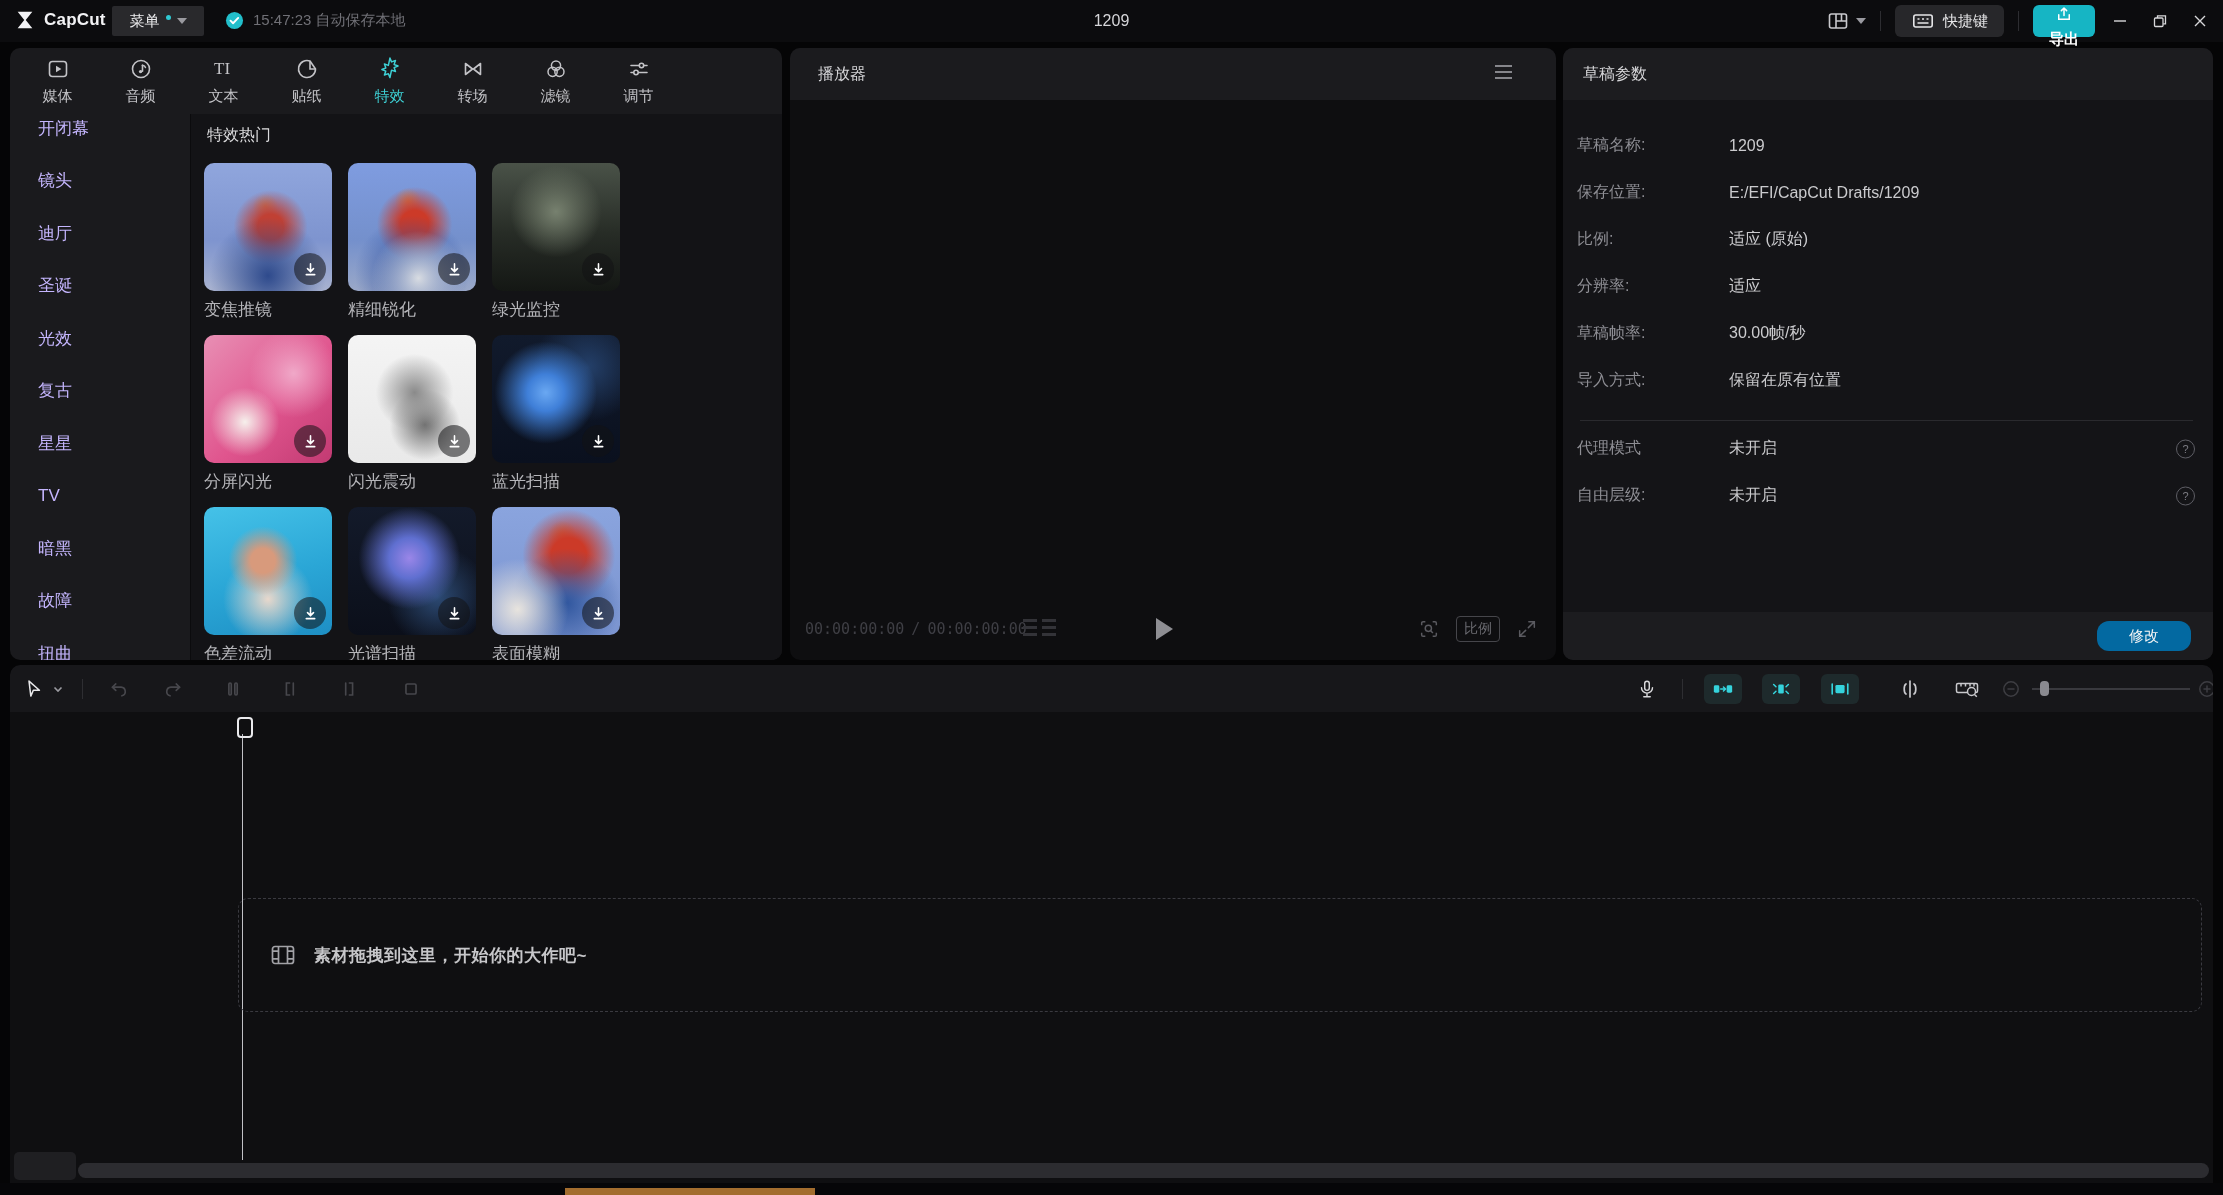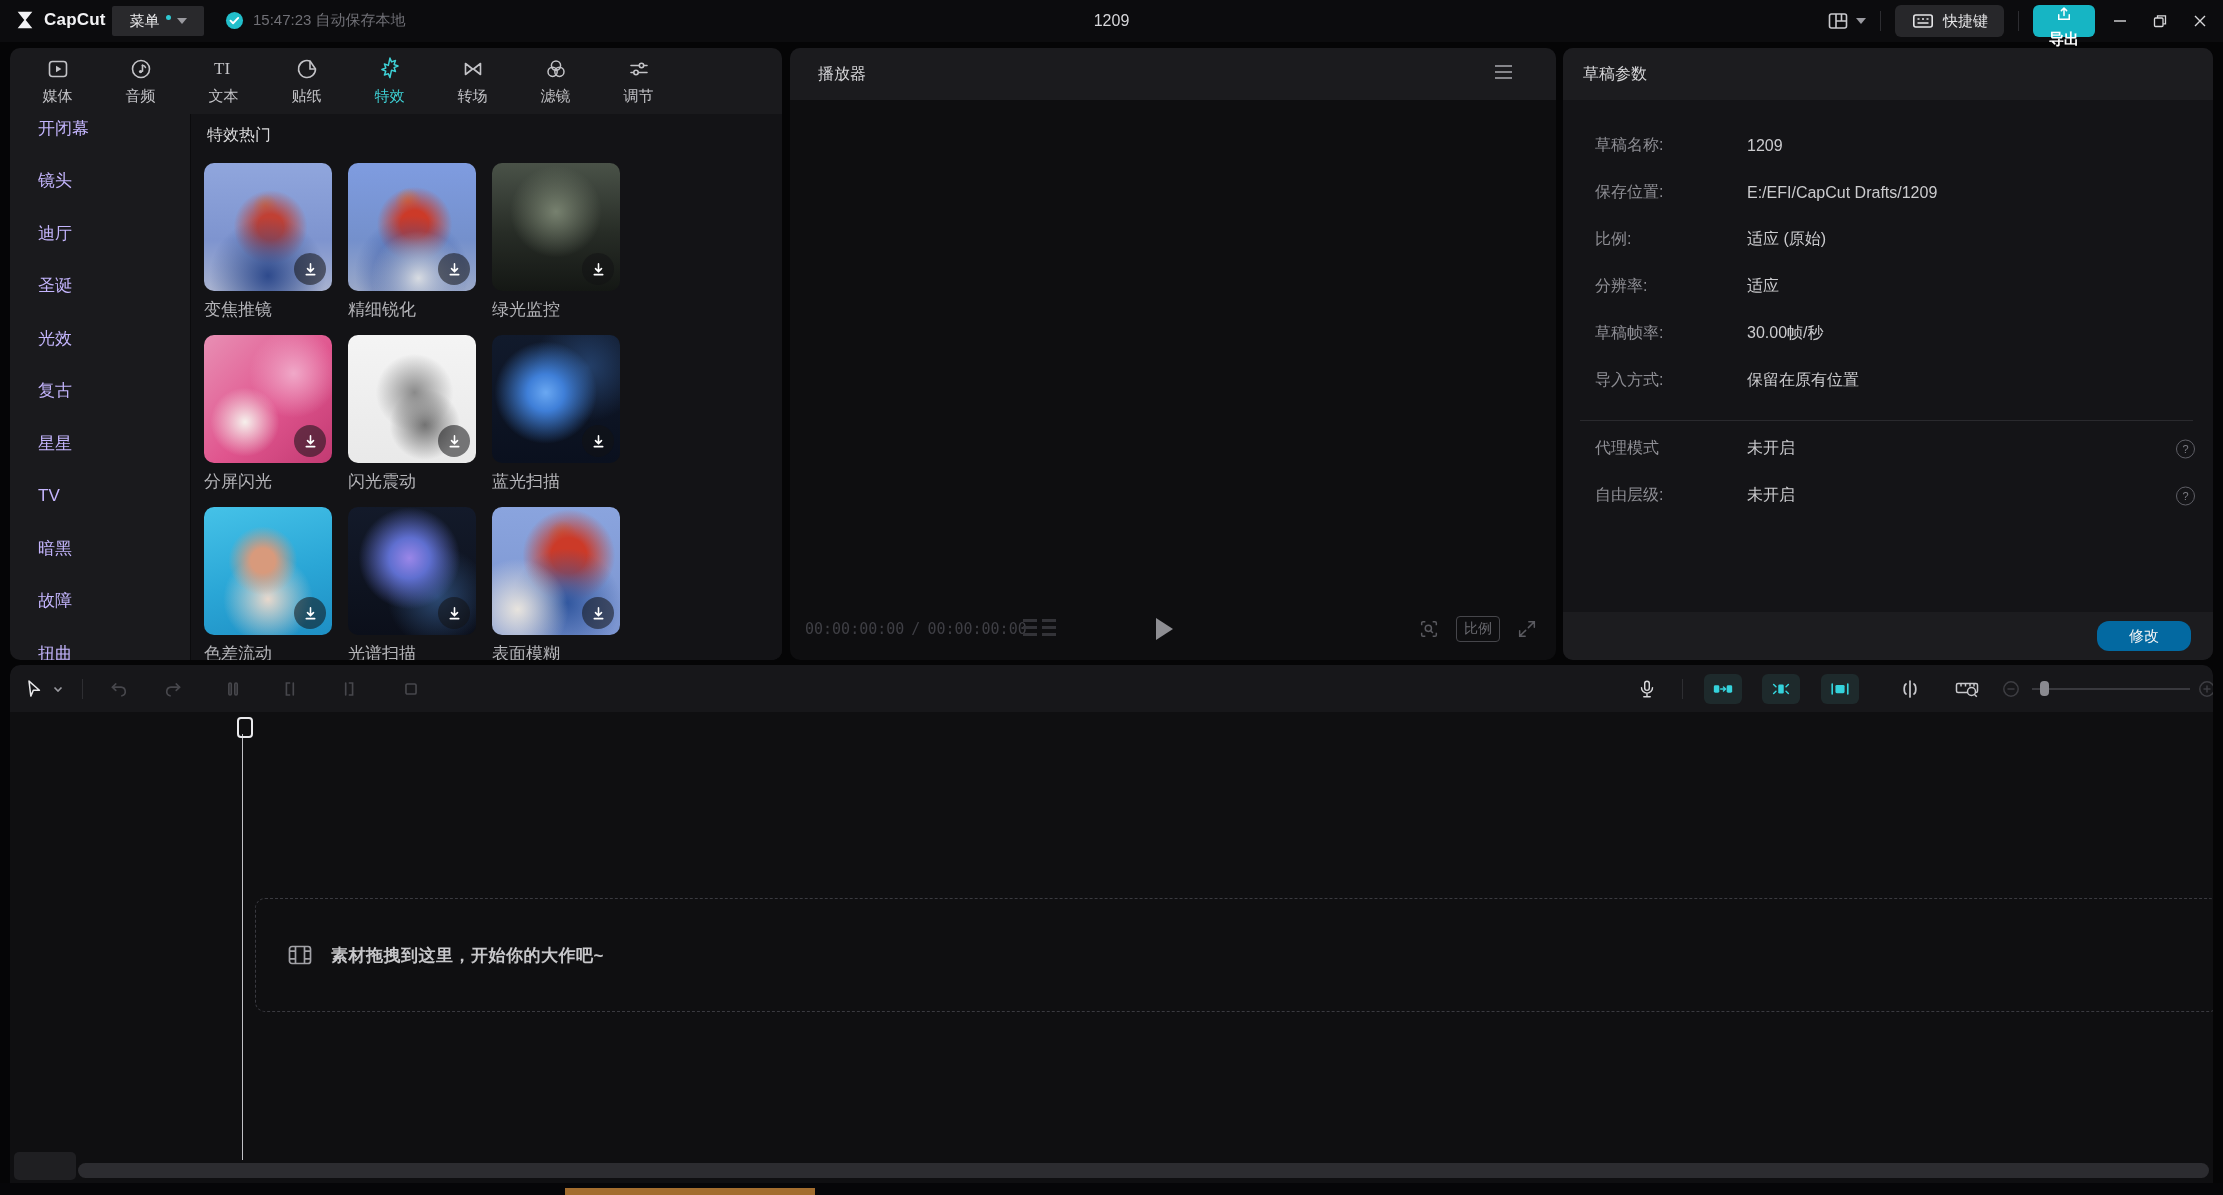--- a/index.html
+++ b/index.html
@@ -57,41 +57,41 @@
   .play-btn{position:absolute;left:366px;top:6px;width:0;height:0;border-top:11px solid transparent;
             border-bottom:11px solid transparent;border-left:17px solid #8e8e93;}
   .p-right{position:absolute;right:18px;top:4px;display:flex;align-items:center;gap:16px;}
   .ratio-btn{border:1px solid #46464b;border-radius:4px;color:#6c6c72;font-size:14px;padding:3px 7px;}
   
   .draft-panel{left:1563px;top:48px;width:650px;height:612px;background:#141417;}
   .d-header{position:absolute;left:0;top:0;right:0;height:52px;background:#1c1c1f;display:flex;align-items:center;}
   .d-title{padding-left:20px;font-size:16px;color:#d6d6d9;}
   .d-rows{position:absolute;left:0;top:52px;right:0;padding-top:22px;}
   .d-row{height:47px;display:flex;align-items:center;position:relative;}
-  .d-label{width:152px;padding-left:32px;font-size:16px;color:#8e8e94;}
+  .d-label{width:152px;padding-left:14px;font-size:16px;color:#8e8e94;}
   .d-value{font-size:16px;color:#cbcbce;}
   .d-div{position:absolute;left:17px;right:20px;top:372px;height:1px;background:#2a2a2e;}
   .d-adv{position:absolute;left:0;top:377px;right:0;}
   .q-ico{position:absolute;right:18px;top:50%;transform:translateY(-50%);width:17px;height:17px;border:1px solid #5e5e65;
          border-radius:50%;color:#7c7c83;font-size:11px;display:flex;align-items:center;justify-content:center;}
   .d-footer{position:absolute;left:0;right:0;top:564px;height:48px;background:#1c1c1f;}
   .modify-btn{position:absolute;right:22px;top:9px;width:94px;height:30px;background:#0369a1;border-radius:12px;
               color:#f4f4f5;font-size:15px;display:flex;align-items:center;justify-content:center;}
   
   .timeline{left:10px;top:665px;width:2203px;height:518px;background:#0f0f11;border-radius:10px 10px 0 0;}
   .tl-toolbar{position:absolute;left:0;top:0;right:0;height:47px;background:#17171a;border-radius:10px 10px 0 0;}
   .tl-ico{position:absolute;top:50%;transform:translateY(-50%);}
   .v-div{position:absolute;top:14px;width:1px;height:20px;background:#2e2e32;}
   .teal-btn{position:absolute;top:9px;width:38px;height:30px;background:#1e2a2c;border-radius:6px;
             display:flex;align-items:center;justify-content:center;}
   .zoom-track{position:absolute;left:2022px;top:23px;width:158px;height:2px;background:#39393e;}
   .zoom-handle{position:absolute;left:2030px;top:16px;width:9px;height:15px;border-radius:4px;background:#8a8a90;}
   .playhead-head{position:absolute;left:227px;top:52px;width:12px;height:17px;border:2px solid #e9e9ec;border-radius:4px;}
   .playhead-line{position:absolute;left:232px;top:69px;width:1px;height:426px;background:rgba(225,225,230,.85);}
-  .dropzone{position:absolute;left:245px;top:233px;width:1962px;height:112px;border:1px dashed #3a3a40;border-radius:10px;}
+  .dropzone{position:absolute;left:228px;top:233px;width:1962px;height:112px;border:1px dashed #3a3a40;border-radius:10px;}
   .dz-inner{position:absolute;left:31px;top:0;bottom:0;display:flex;align-items:center;gap:18px;}
   .dz-text{font-size:17px;color:#c7c7ca;font-weight:bold;letter-spacing:.5px;}
   .tl-scroll-stub{position:absolute;left:4px;top:487px;width:62px;height:28px;background:#1f1f22;border-radius:5px;}
   .tl-scrollbar{position:absolute;left:68px;top:498px;width:2131px;height:15px;background:#2c2c30;border-radius:8px;}
   
   .taskbar{position:absolute;left:0;top:1183px;width:2223px;height:12px;background:#060608;}
   .task-orange{position:absolute;left:565px;top:5px;width:250px;height:7px;background:#a36d2e;}
 </style>
 </head>
 <body>

